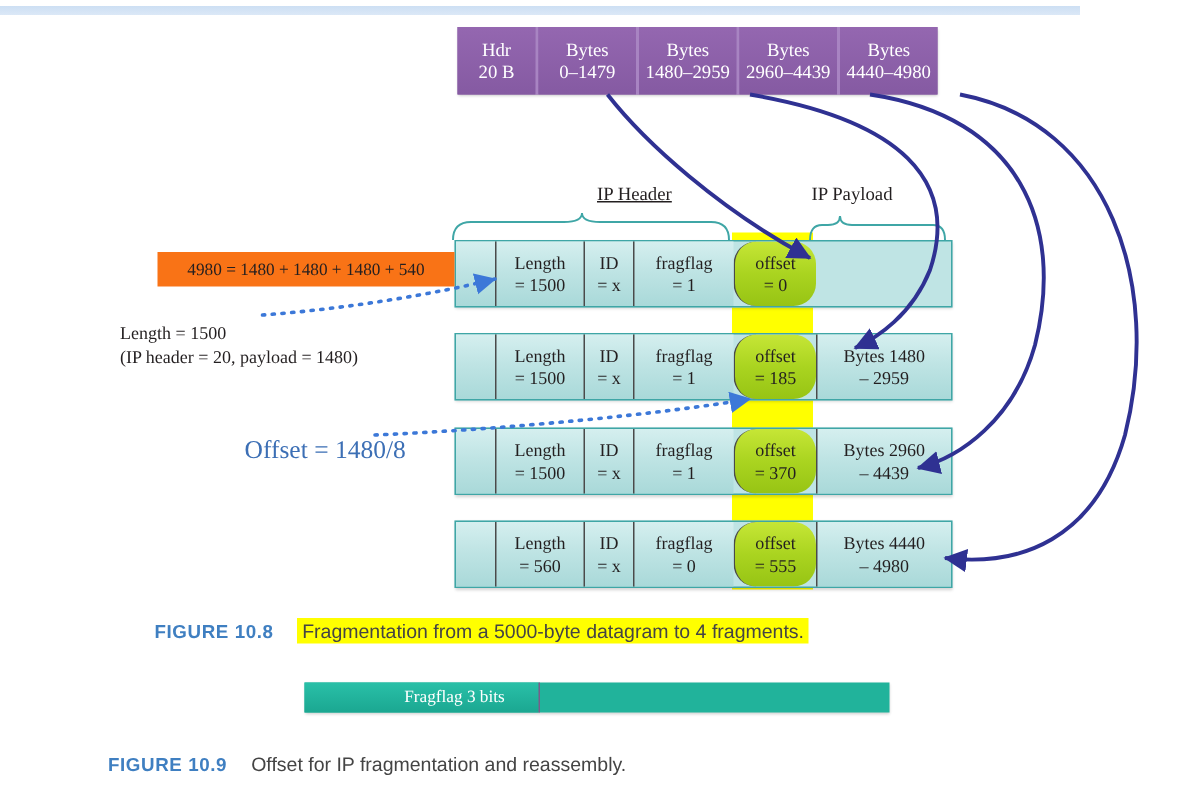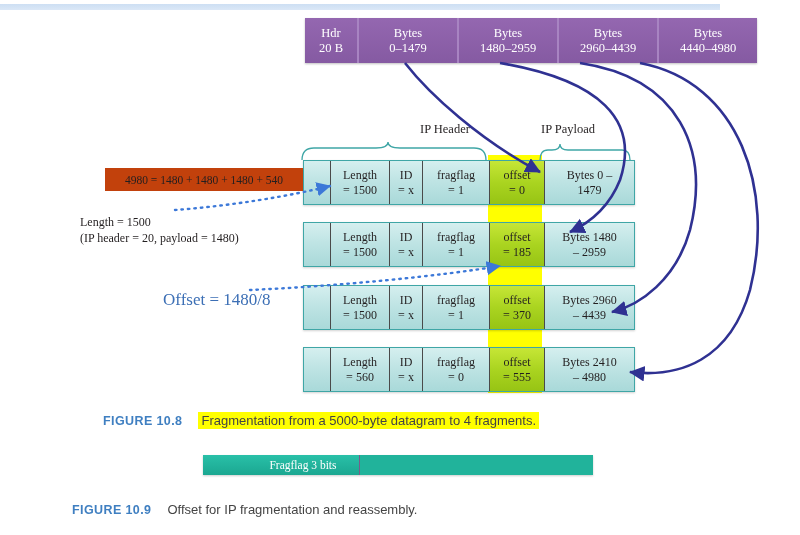--- a/index.html
+++ b/index.html
@@ -13,42 +13,42 @@
   .page{position:absolute;inset:0;}
 
   
   .top-rule{
     position:absolute;left:0;top:4px;width:720px;height:6px;
     background:linear-gradient(to bottom,#cddff3,#dbe8f7);
   }
 
   
   .datagram{
-    position:absolute;left:305px;top:18px;width:452px;height:45px;
+    position:absolute;left:305px;top:18px;width:320px;height:45px;
     display:flex;
     background:#8b5ea8;
     box-shadow:0 1px 2px rgba(0,0,0,.25);
   }
   .dg-cell{
     position:relative;
     display:flex;flex-direction:column;align-items:center;justify-content:center;
     color:#ffffff;font-size:12.5px;line-height:1.2;
     background:linear-gradient(to bottom,#9467b0,#855aa2);
     border-right:2px solid #a884c2;
     text-align:center;
   }
   .dg-cell:last-child{border-right:none;}
   .dg-cell.hdr{width:52px;}
   .dg-cell.b{flex:1;}
 
   
   .brace-label{
     position:absolute;font-size:12.5px;color:#231f20;white-space:nowrap;
   }
-  .brace-hdr{left:420px;top:122px;}
+  .brace-hdr{left:398px;top:122px;text-decoration:underline;}
   .brace-pay{left:541px;top:122px;}
   .brace-svg{position:absolute;left:300px;top:140px;}
 
   
   .frag{
     position:absolute;left:303px;width:330px;height:43px;
     display:flex;
     border:1px solid #3fa6a6;
     background:#bfe4e4;
     box-shadow:0 1px 2px rgba(0,0,0,.18);
@@ -59,38 +59,39 @@
     font-size:12px;line-height:1.25;color:#231f20;text-align:center;
     background:linear-gradient(to bottom,#d5efef 0%,#bfe4e4 45%,#a9d9d9 100%);
   }
   .c-pad{width:26px;}
   .c-len{width:58px;border-left:1.5px solid #4a4a4a;}
   .c-id{width:32px;border-left:1.5px solid #4a4a4a;}
   .c-flag{width:66px;border-left:1.5px solid #4a4a4a;}
   .c-off{
     width:54px;border-left:1.5px solid #4a4a4a;
     background:linear-gradient(to bottom,#c6e636 0%,#aad420 50%,#97c414 100%);
+    border-radius:15px;
   }
   .c-pay{flex:1;border-left:1.5px solid #4a4a4a;}
 
   .frag1{top:160px;}
   .frag2{top:222px;}
   .frag3{top:285px;}
   .frag4{top:347px;}
 
   
   .offset-band{
     position:absolute;left:488px;top:155px;width:54px;height:238px;
     background:#ffff00;z-index:0;
   }
 
   
   .yellow-note{
     position:absolute;left:105px;top:168px;width:198px;height:23px;
-    background:#c2410c;
+    background:#f97316;
     display:flex;align-items:center;justify-content:center;
     font-size:11.5px;color:#231f20;white-space:nowrap;
   }
 
   
   .note-len{
     position:absolute;left:80px;top:214px;
     font-size:12px;color:#231f20;line-height:1.35;white-space:nowrap;
   }
   .note-off{
@@ -184,24 +185,20 @@
       <span>= x</span>
     </div>
     <div class="frag-cell c-flag">
       <span>fragflag</span>
       <span>= 1</span>
     </div>
     <div class="frag-cell c-off">
       <span>offset</span>
       <span>= 0</span>
     </div>
-    <div class="frag-cell c-pay">
-      <span>Bytes 0 –</span>
-      <span>1479</span>
-    </div>
   </div>
 
   <div class="frag frag2">
     <div class="frag-cell c-pad"></div>
     <div class="frag-cell c-len">
       <span>Length</span>
       <span>= 1500</span>
     </div>
     <div class="frag-cell c-id">
       <span>ID</span>
@@ -257,21 +254,21 @@
     </div>
     <div class="frag-cell c-flag">
       <span>fragflag</span>
       <span>= 0</span>
     </div>
     <div class="frag-cell c-off">
       <span>offset</span>
       <span>= 555</span>
     </div>
     <div class="frag-cell c-pay">
-      <span>Bytes 2410</span>
+      <span>Bytes 4440</span>
       <span>– 4980</span>
     </div>
   </div>
 
   <div class="yellow-note">
     <span>4980 = 1480 + 1480 + 1480 + 540</span>
   </div>
 
   <div class="note-len">
     <div>Length = 1500</div>

